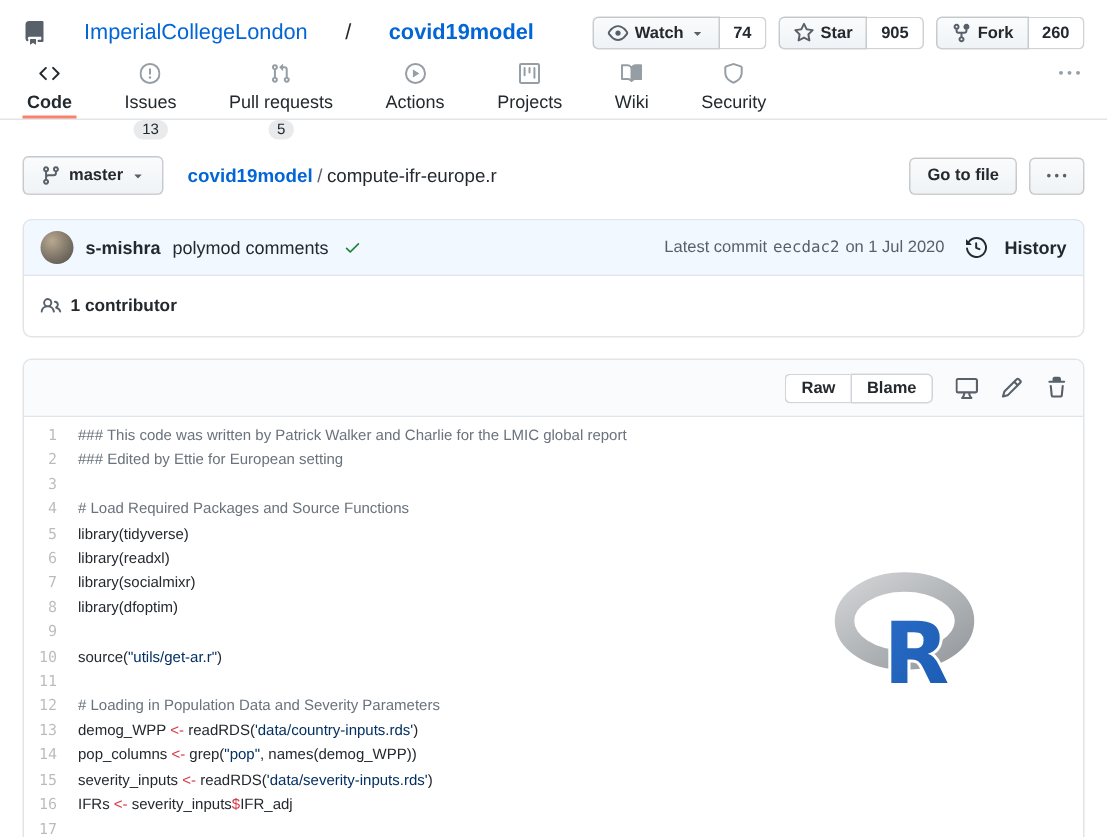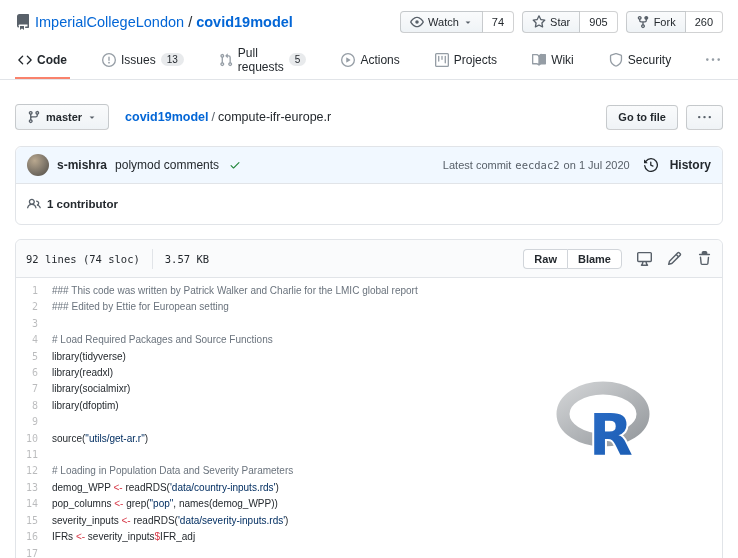--- a/index.html
+++ b/index.html
@@ -3,38 +3,38 @@
 <meta charset="utf-8">
 <style>
   * { margin:0; padding:0; box-sizing:border-box; }
   html,body { width:738px; height:558px; overflow:hidden; background:#fff; }
   .page { position:relative; width:738px; height:558px; background:#fff;
           font-family:"Liberation Sans", sans-serif; color:#24292e; }
   .octicon { display:inline-block; vertical-align:text-bottom; fill:currentColor; flex:none; }
 
   
   .repo-header { display:flex; align-items:center; padding:11px 15px 9px; }
-  .repo-title { display:flex; gap:4px; font-size:14.5px; }
+  .repo-title { display:flex; gap:25px; font-size:14.5px; }
   .repo-title .octicon { color:#586069; }
   .repo-owner { color:#0366d6; text-decoration:none; }
   .repo-sep { color:#24292e; }
   .repo-name { color:#0366d6; font-weight:700; text-decoration:none; }
   .social { margin-left:auto; display:flex; gap:8px; }
-  .btn-social { display:flex; font-size:11px; font-weight:400; color:#24292e; cursor:pointer; }
+  .btn-social { display:flex; font-size:11px; font-weight:700; color:#24292e; cursor:pointer; }
   .btn-part { display:flex; align-items:center; gap:4px; padding:3px 9px;
               border:1px solid rgba(27,31,35,.2); background:linear-gradient(#fafbfc,#eff3f6); }
   .btn-part.lead { border-radius:4px 0 0 4px; }
   .btn-count { padding:3px 9px; border:1px solid rgba(27,31,35,.2); border-left:none;
                background:#fff; border-radius:0 4px 4px 0; display:flex; align-items:center; }
   .btn-part .octicon, .caret { color:#586069; }
 
   
   .tabs { display:flex; align-items:stretch; padding:0 15px; border-bottom:1px solid #e1e4e8; height:38px; }
   .tab { display:flex; align-items:center; gap:5px; padding:0 3px; margin-right:29px;
-         font-size:12px; color:#24292e; cursor:pointer; border-bottom:2px solid transparent; }
+         font-size:12px; color:#24292e; cursor:pointer; border-bottom:2px solid transparent;flex-direction:column; }
   .tab .octicon { color:#959da5; }
   .tab.active { font-weight:600; border-bottom-color:#f9826c; }
   .tab.active .octicon { color:#24292e; }
   .counter { background:rgba(209,213,218,.5); border-radius:20px; padding:1px 6px; font-size:10px; font-weight:400; }
   .tab-more { margin-left:auto; margin-right:0; color:#586069; }
 
   
   .main { padding:24px 15px 0; }
 
   .file-nav { display:flex; align-items:center; margin-bottom:16px; }
@@ -247,25 +247,20 @@
       <div class="contrib-row">
         <svg class="octicon" width="14" height="14" viewBox="0 0 16 16">
             <path d="M5.5 3.5a2 2 0 100 4 2 2 0 000-4zM2 5.5a3.5 3.5 0 115.898 2.549 5.507 5.507 0 013.034 4.084.75.75 0 11-1.482.235 4.001 4.001 0 00-7.9 0 .75.75 0 01-1.482-.236A5.507 5.507 0 013.102 8.05 3.49 3.49 0 012 5.5zM11 4a.75.75 0 100 1.5 1.5 1.5 0 01.666 2.844.75.75 0 00-.416.672v.352a.75.75 0 00.574.73c1.2.289 2.162 1.2 2.522 2.372a.75.75 0 101.434-.44 5.01 5.01 0 00-2.56-3.012A3 3 0 0011 4z"></path>
           </svg>
         <span>1 contributor</span>
       </div>
     </div>
 
     <div class="box box-file">
       <div class="file-header">
-        <div class="file-info">
-          <span>92 lines (74 sloc)</span>
-          <span class="divider"></span>
-          <span>3.57 KB</span>
-        </div>
         <div class="file-actions">
           <div class="btn-group">
             <button class="btn-seg first">Raw</button>
             <button class="btn-seg last">Blame</button>
           </div>
           <button class="icon-btn">
             <svg class="octicon" width="15" height="15" viewBox="0 0 16 16">
                 <path d="M1.573 2.573a.25.25 0 00-.073.177v7.5a.25.25 0 00.25.25h12.5a.25.25 0 00.25-.25v-7.5a.25.25 0 00-.25-.25H1.75a.25.25 0 00-.177.073zM0 2.75C0 1.784.784 1 1.75 1h12.5c.966 0 1.75.784 1.75 1.75v7.5A1.75 1.75 0 0114.25 12h-3.727c.099 1.041.52 1.872 1.292 2.757A.75.75 0 0111.25 16h-6.5a.75.75 0 01-.565-1.243c.772-.885 1.193-1.716 1.292-2.757H1.75A1.75 1.75 0 010 10.25v-7.5zM6.982 12a5.72 5.72 0 01-.765 2.5h3.566a5.72 5.72 0 01-.765-2.5H6.982z"></path>
               </svg>
           </button>

